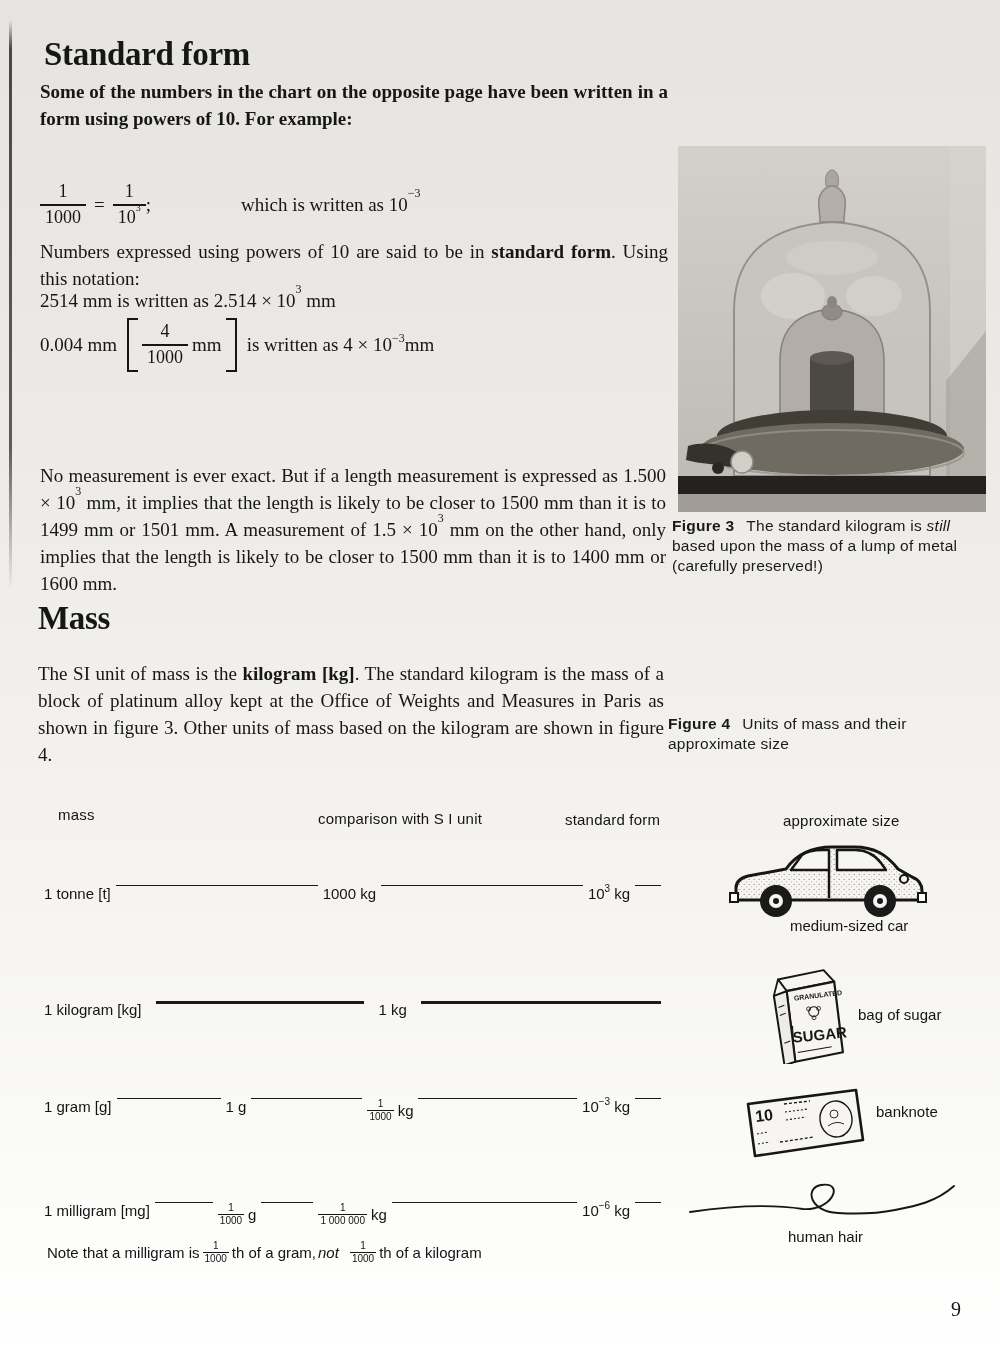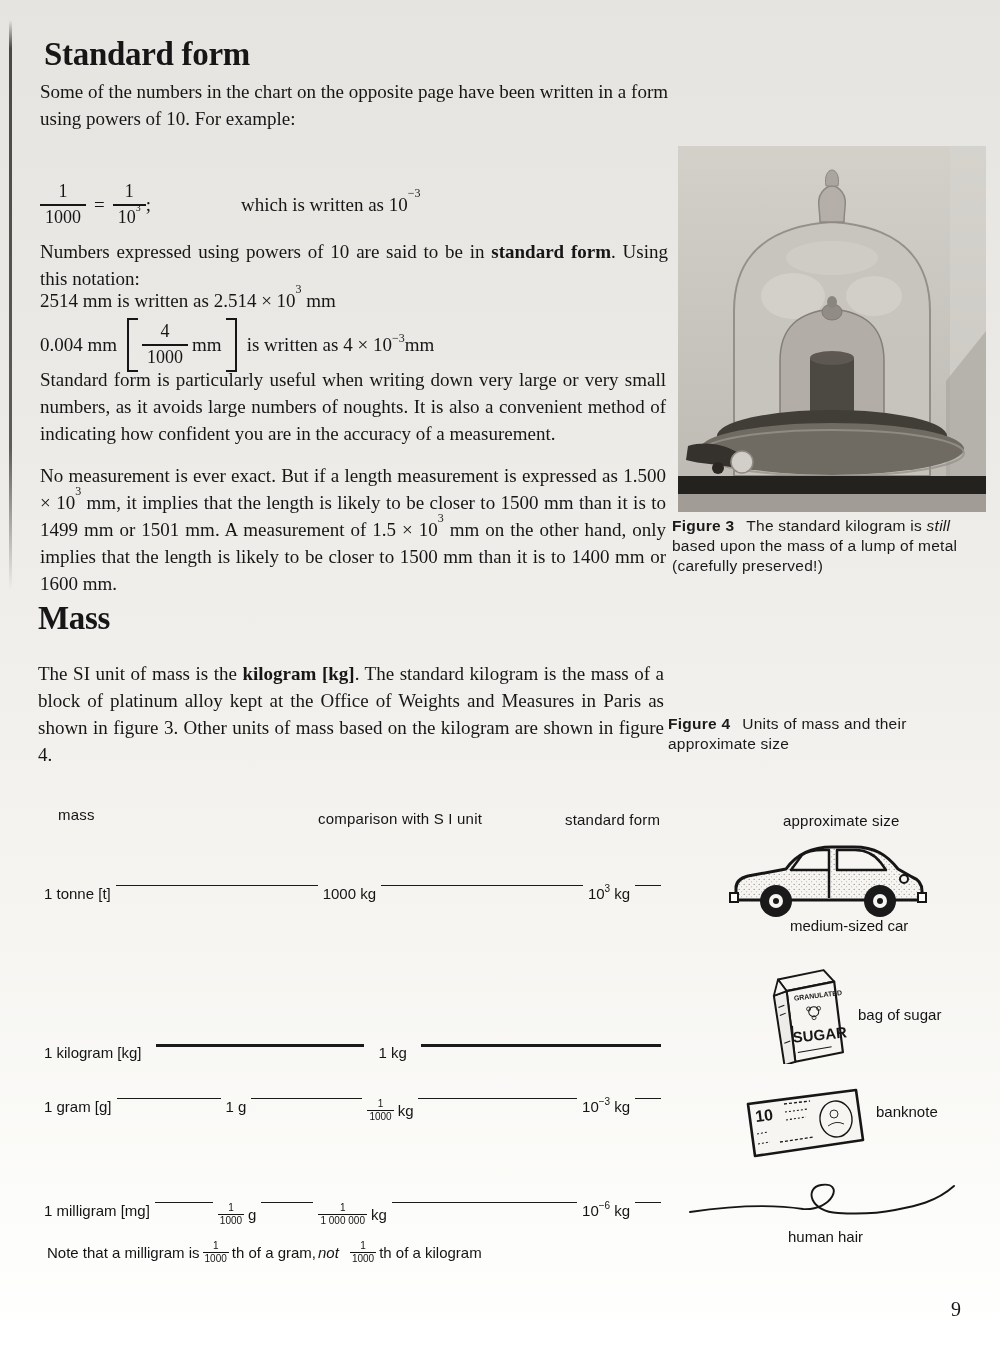--- a/index.html
+++ b/index.html
@@ -47,21 +47,21 @@
   svg text{font-family:"Liberation Sans","DejaVu Sans",sans-serif;}
 </style>
 </head>
 <body>
 
 <div class="page">
   <div class="spine"></div>
 
   <div class="h1" style="left:44px;top:36px;">Standard form</div>
 
-  <p class="para" style="left:40px;top:78px;width:628px;margin:0;">Some of the numbers in the chart on the opposite page have been written in a form using powers of 10. For example:</p>
+  <p class="para" style="left:40px;top:78px;width:628px;margin:0;font-weight:bold;">Some of the numbers in the chart on the opposite page have been written in a form using powers of 10. For example:</p>
 
 
   <div class="eq eqflex" style="left:40px;top:180px;height:50px;">
     <span class="frac">
         <span class="fnum">1</span>
         <span class="fden">1000</span>
       </span>
     <span style="margin:0 8px;">=</span>
     <span class="frac">
         <span class="fnum">1</span>
@@ -82,21 +82,20 @@
         <span class="fnum">4</span>
         <span class="fden">1000</span>
       </span>
     <span>mm</span>
     <span class="brk r" style="margin-left:4px;"></span>
     <span style="margin-left:10px;">is written as 4 × 10</span>
     <sup class="s">−3</sup>
     <span> mm</span>
   </div>
 
-  <p class="para" style="left:40px;top:366px;width:626px;margin:0;">Standard form is particularly useful when writing down very large or very small numbers, as it avoids large numbers of noughts. It is also a convenient method of indicating how confident you are in the accuracy of a measurement.</p>
 
   <p class="para" style="left:40px;top:462px;width:626px;margin:0;"><span>No measurement is ever exact. But if a length measurement is expressed as 1.500 × 10</span><sup class="s">3</sup><span> mm, it implies that the length is likely to be closer to 1500 mm than it is to 1499 mm or 1501 mm. A measurement of 1.5 × 10</span><sup class="s">3</sup><span> mm on the other hand, only implies that the length is likely to be closer to 1500 mm than it is to 1400 mm or 1600 mm.</span></p>
 
   <div class="ill" style="left:678px;top:146px;">
     <svg width="308" height="366" viewBox="0 0 308 366">
       <defs>
         <linearGradient id="pg" x1="0" y1="0" x2="0" y2="1">
           <stop offset="0" stop-color="#d5d2cc"></stop>
             <stop offset=".5" stop-color="#c7c4be"></stop>
             <stop offset="1" stop-color="#bab7b1"></stop>
@@ -178,21 +177,21 @@
       <circle cx="48" cy="63" r="16" fill="#1a1a1a"></circle>
       <circle cx="48" cy="63" r="7" fill="#f6f5f2"></circle>
       <circle cx="48" cy="63" r="3" fill="#1a1a1a"></circle>
       <circle cx="152" cy="63" r="16" fill="#1a1a1a"></circle>
       <circle cx="152" cy="63" r="7" fill="#f6f5f2"></circle>
       <circle cx="152" cy="63" r="3" fill="#1a1a1a"></circle>
     </svg>
   </div>
   <span class="f4" style="position:absolute;left:790px;top:917px;">medium-sized car</span>
 
-  <div class="row" style="top:1044px;gap:9px;">
+  <div class="row" style="top:1001px;gap:9px;">
     <span>1 kilogram [kg]</span>
     <span class="ln grow thick"></span>
     <span>1 kg</span>
     <span class="ln g115 thick"></span>
   </div>
 
   <div class="ill" style="left:758px;top:962px;">
     <svg width="100" height="102" viewBox="0 0 100 102">
       <g transform="rotate(-3 50 55)">
         <path d="M22,16 L68,9 L78,21 L30,28 Z" fill="#f6f5f2" stroke="#161616" stroke-width="2" stroke-linejoin="round"></path>

